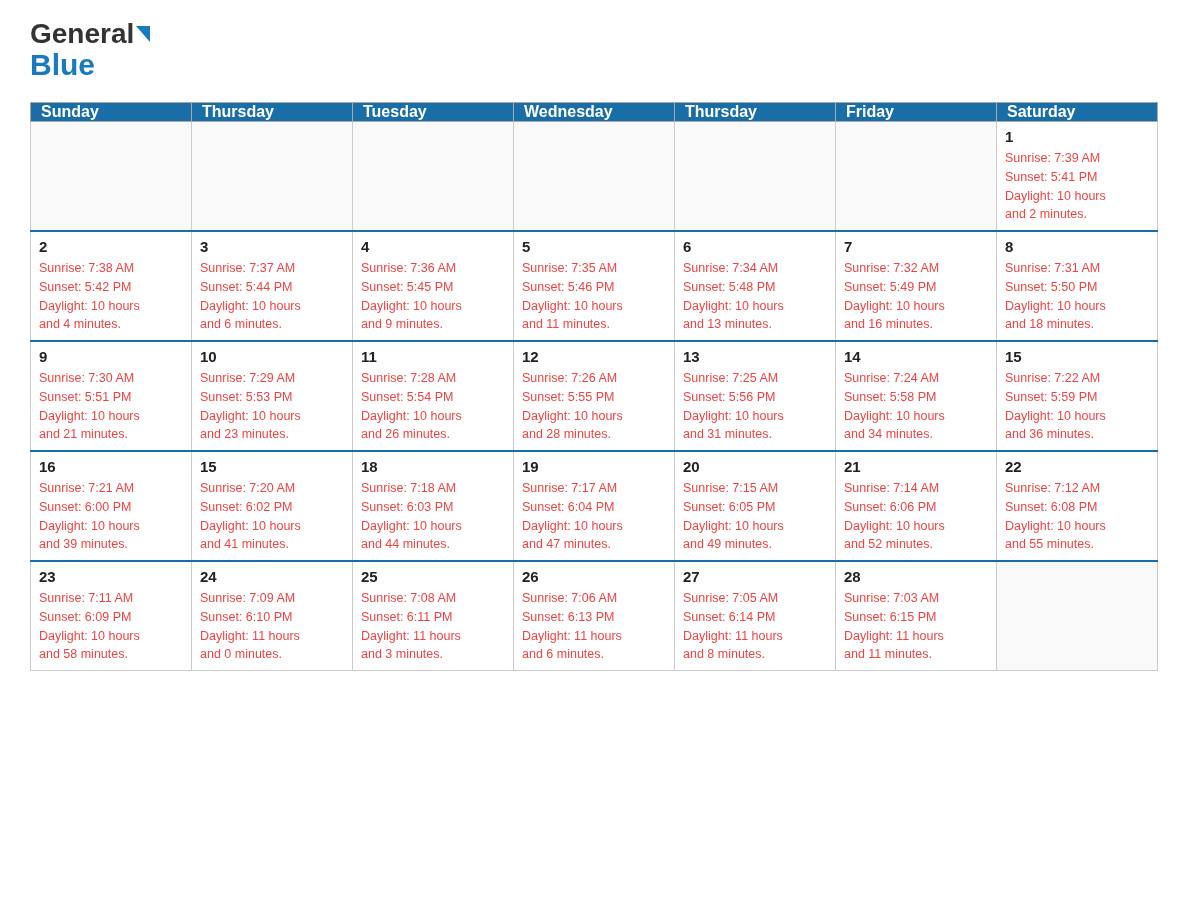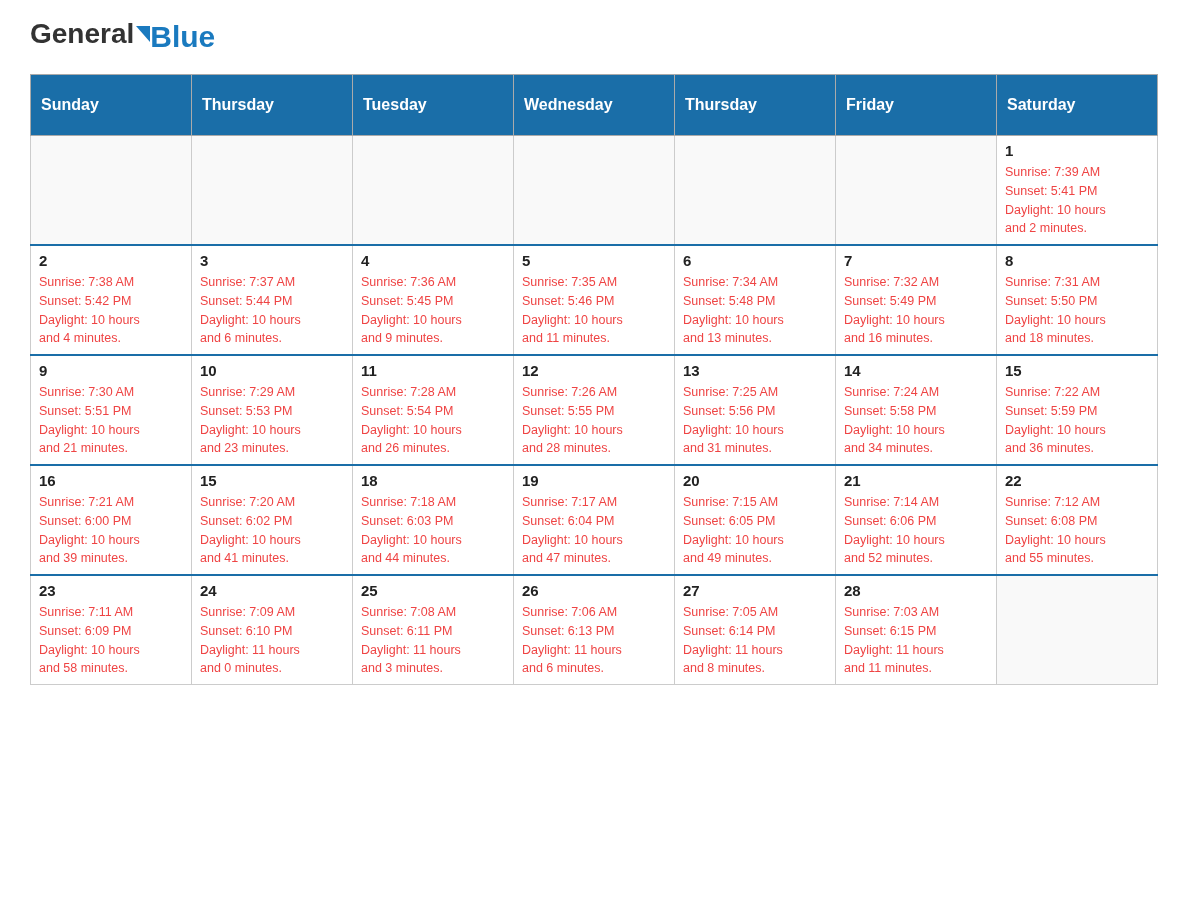--- a/index.html
+++ b/index.html
@@ -12,21 +12,21 @@
       min-height: 918px;
     }
     .header {
       display: flex;
       justify-content: space-between;
       align-items: flex-start;
       margin-bottom: 20px;
     }
     .logo {
       display: flex;
-      flex-direction: row;
+      flex-direction: column;
       align-items: flex-start;
     }
     .logo-text {
       font-size: 28px;
       font-weight: bold;
       color: #333;
       line-height: 1;
     }
     .logo-arrow {
       width: 0;
@@ -60,21 +60,21 @@
     .calendar {
       width: 100%;
       border-collapse: collapse;
       border: 1px solid #aaa;
     }
     .calendar th {
       background-color: #1a6ea8;
       color: #fff;
       font-size: 16px;
       font-weight: bold;
-      padding: 21px 10px;
+      padding: 0 10px;
       text-align: left;
       border: 1px solid #aaa;
     }
     .calendar td {
       vertical-align: top;
       border: 1px solid #ccc;
       padding: 6px 8px;
       width: calc(100% / 7);
       min-height: 110px;
       font-size: 13px;

